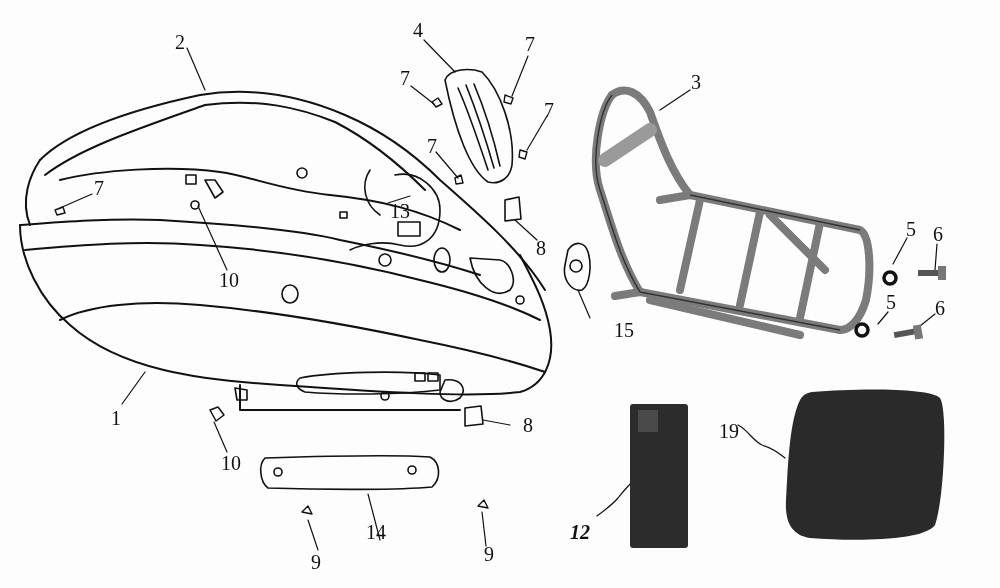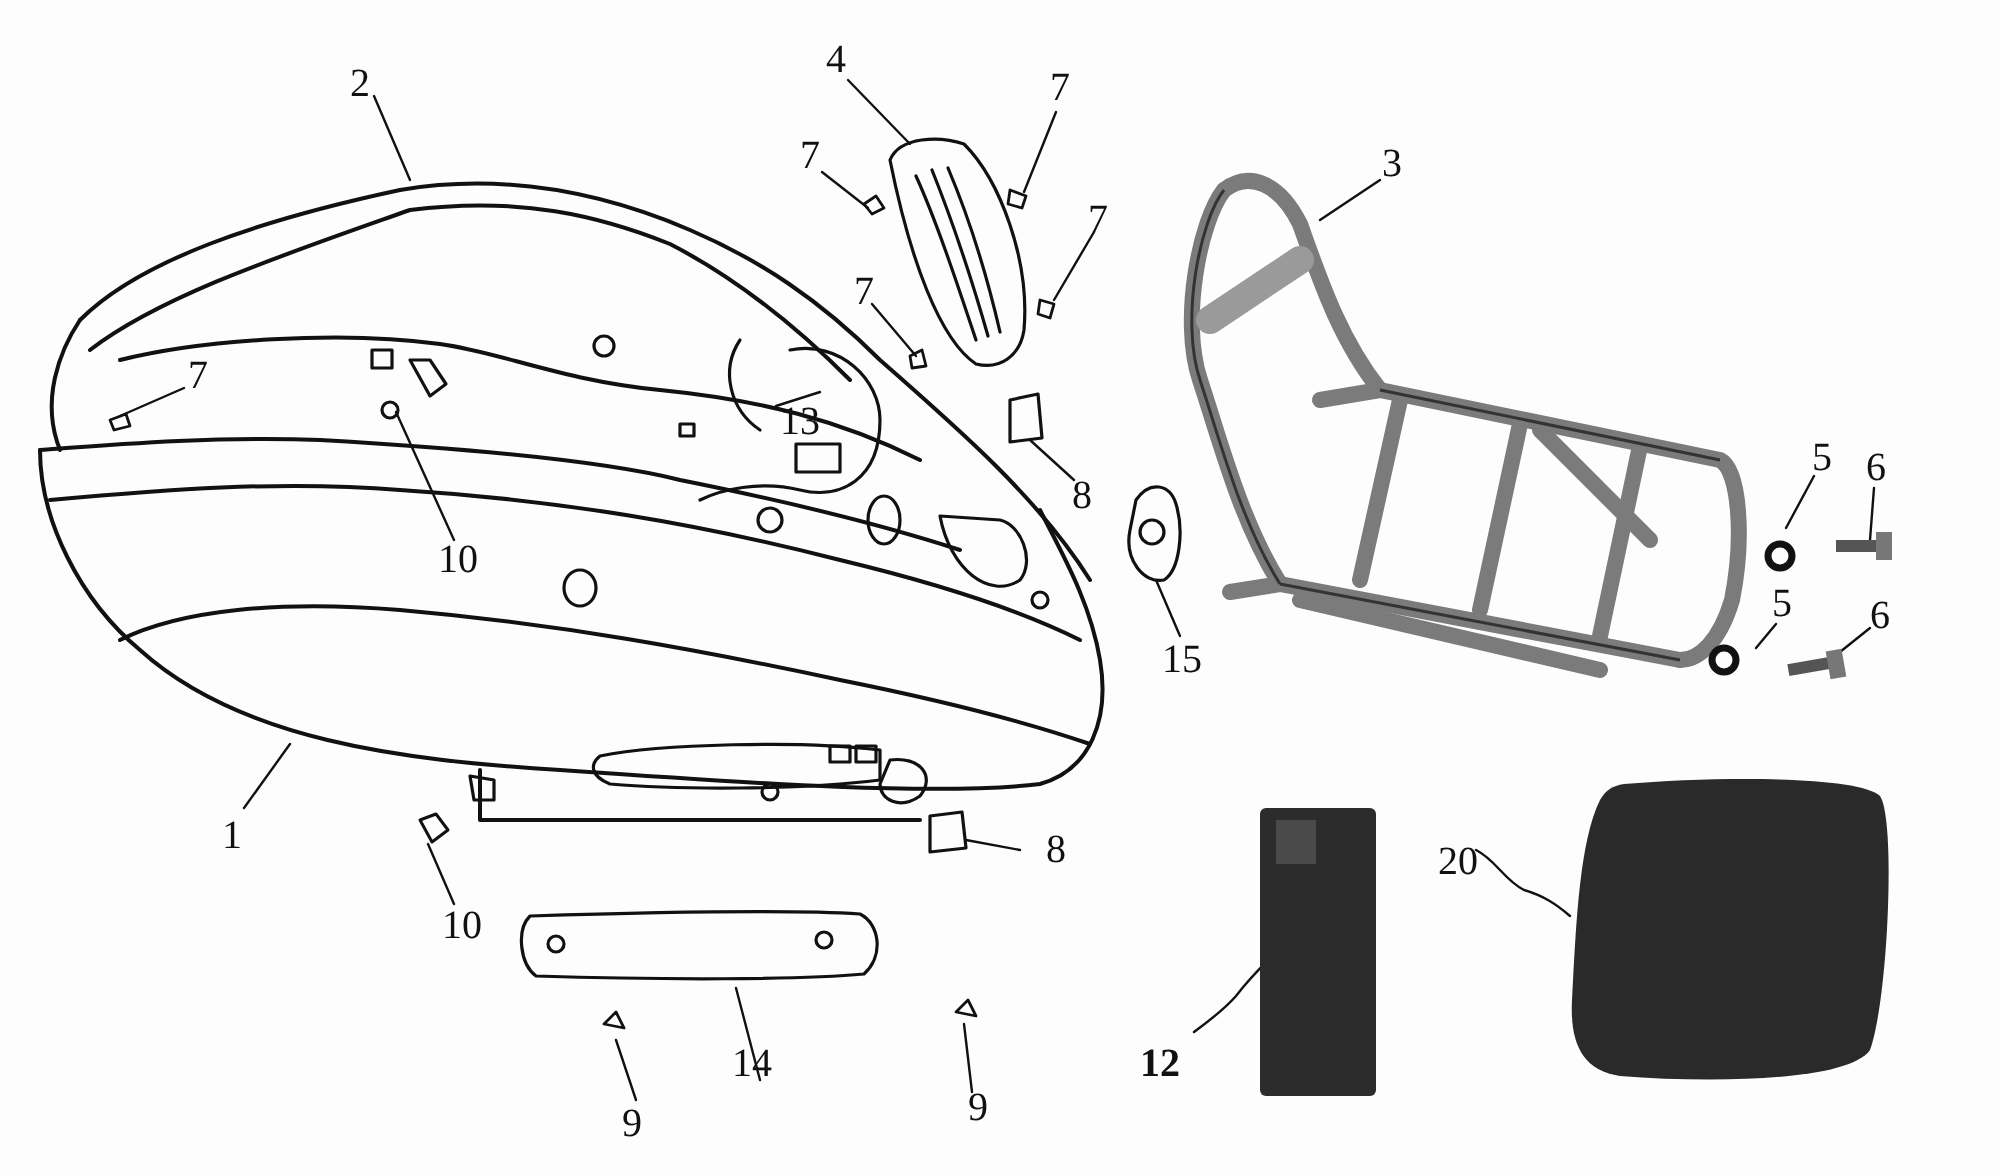--- a/index.html
+++ b/index.html
@@ -1,20 +1,20 @@
 <!DOCTYPE html>
 <html><head>
 <meta charset="utf-8">
 <style>
   html, body { margin:0; padding:0; background:#ffffff; }
   #canvas { position:relative; width:1000px; height:588px; overflow:hidden; background:#fdfdfd; font-family:"Liberation Serif", serif; }
   svg.art { position:absolute; left:0; top:0; }
   .lbl { position:absolute; font-size:17px; color:#111; line-height:1; transform:translate(-50%,-50%); white-space:nowrap; }
   .lbl.serif { font-family:"Liberation Serif", serif; font-size:20px; }
-  .lbl.bold { font-weight:bold; }
+  .lbl.bold { font-weight:bold; font-style:italic; }
 </style>
 </head>
 <body>
 
 <div id="canvas">
 <svg class="art" width="1000" height="588" viewBox="0 0 1000 588">
   <g fill="none" stroke="#111" stroke-width="2" stroke-linecap="round" stroke-linejoin="round">
 
     <g>
       <path d="M40,160 C70,130 130,110 200,95 C260,85 310,100 345,115 C380,130 410,150 440,180 C480,215 520,250 545,290"></path>
@@ -175,18 +175,18 @@
 <span class="lbl serif" style="left:405px;top:78px">7</span>
 <span class="lbl serif" style="left:549px;top:110px">7</span>
 <span class="lbl serif" style="left:432px;top:146px">7</span>
 <span class="lbl serif" style="left:99px;top:188px">7</span>
 <span class="lbl serif" style="left:541px;top:248px">8</span>
 <span class="lbl serif" style="left:528px;top:425px">8</span>
 <span class="lbl serif" style="left:316px;top:562px">9</span>
 <span class="lbl serif" style="left:489px;top:554px">9</span>
 <span class="lbl serif" style="left:229px;top:280px">10</span>
 <span class="lbl serif" style="left:231px;top:463px">10</span>
-<span class="lbl serif" style="left:729px;top:431px">20</span>
+<span class="lbl serif" style="left:729px;top:431px">19</span>
 <span class="lbl serif bold" style="left:580px;top:532px">12</span>
 <span class="lbl serif" style="left:400px;top:211px">13</span>
 <span class="lbl serif" style="left:376px;top:532px">14</span>
-<span class="lbl serif" style="left:591px;top:330px">15</span>
+<span class="lbl serif" style="left:624px;top:330px">15</span>
 </div>
 
 </body></html>

